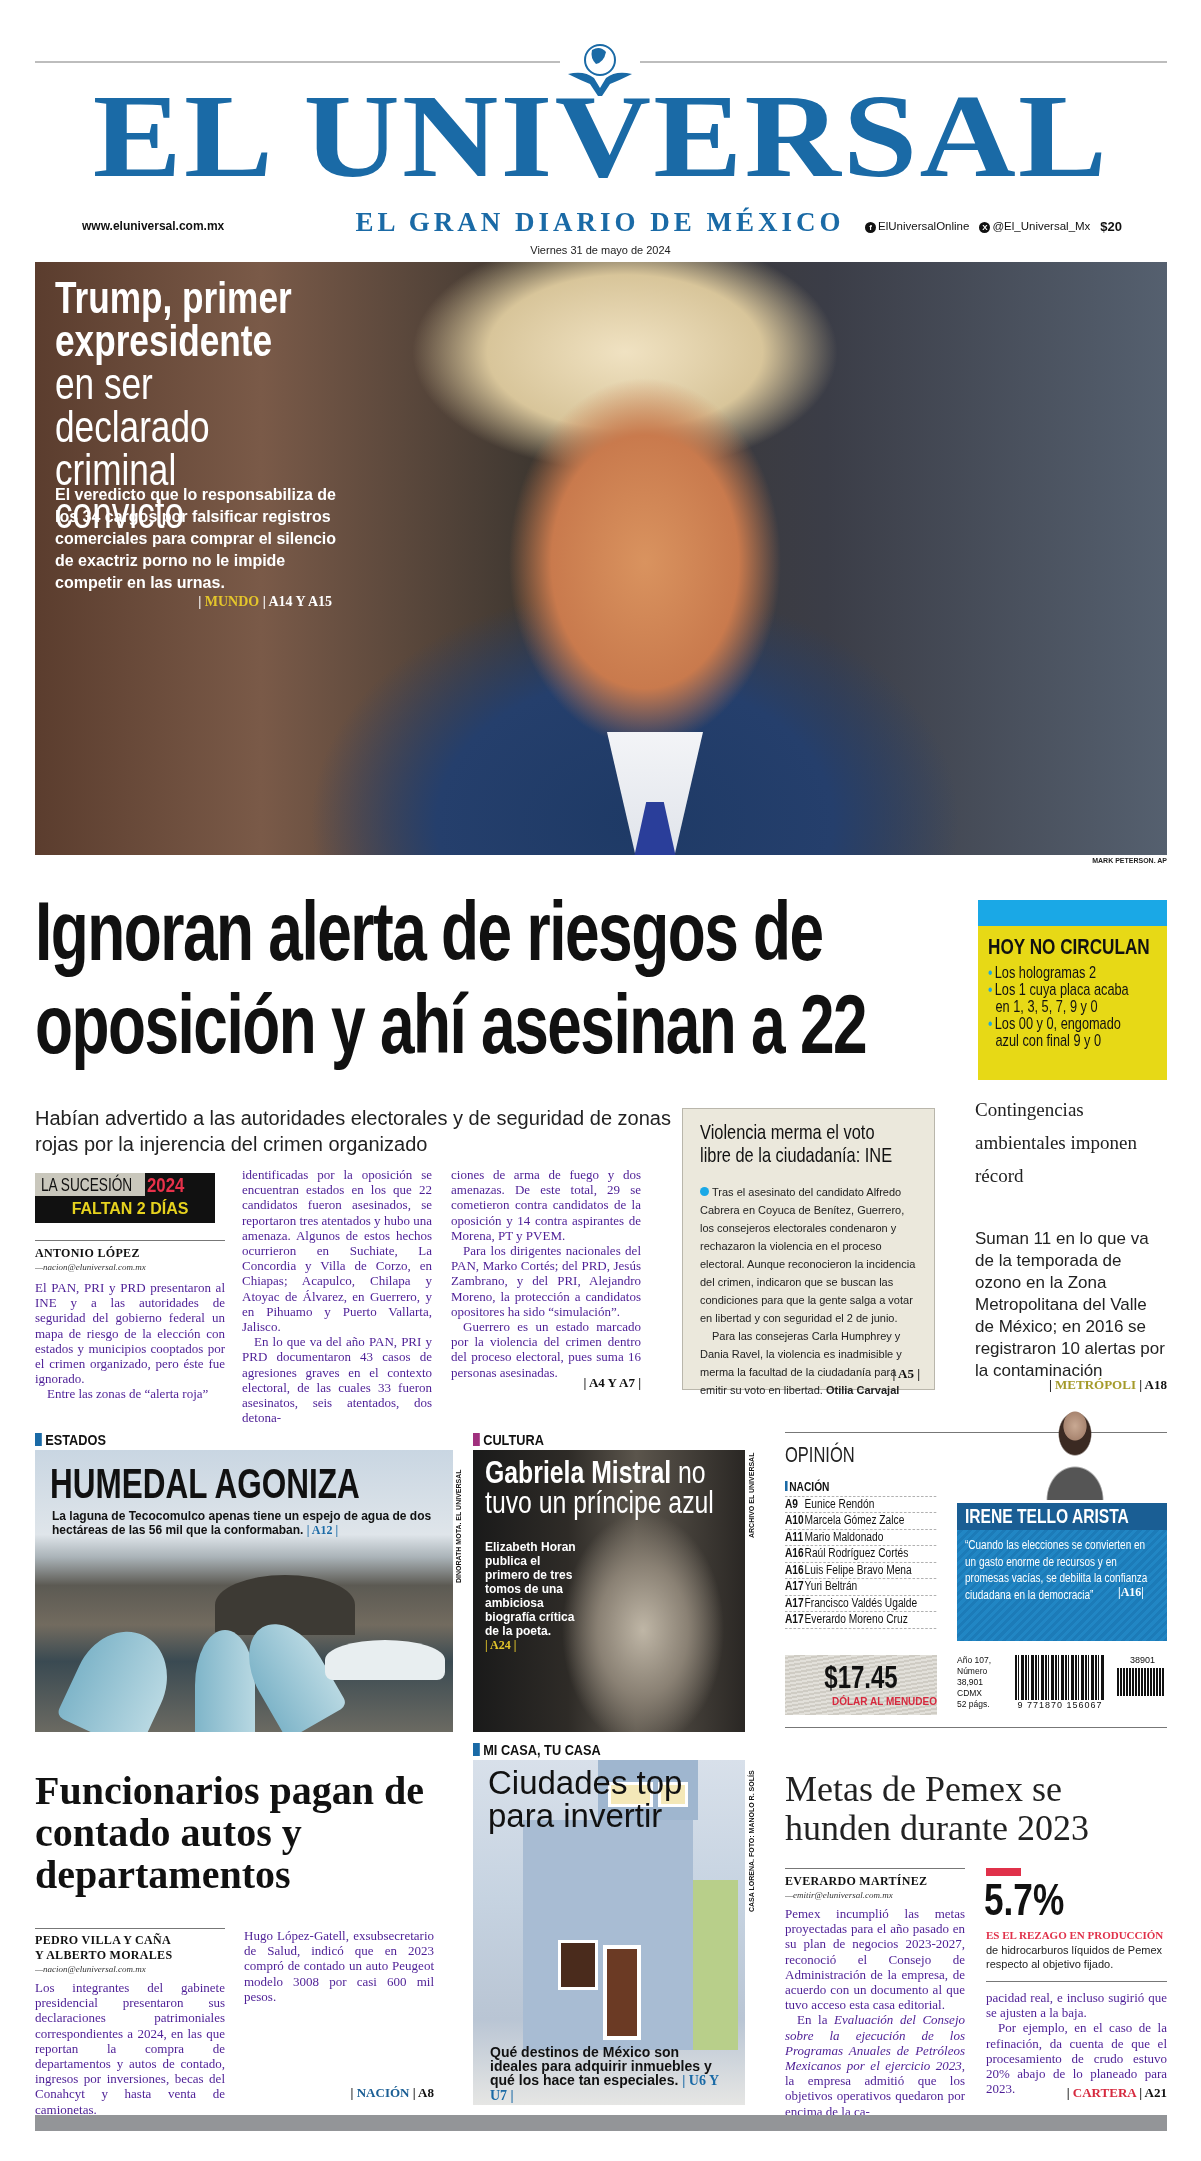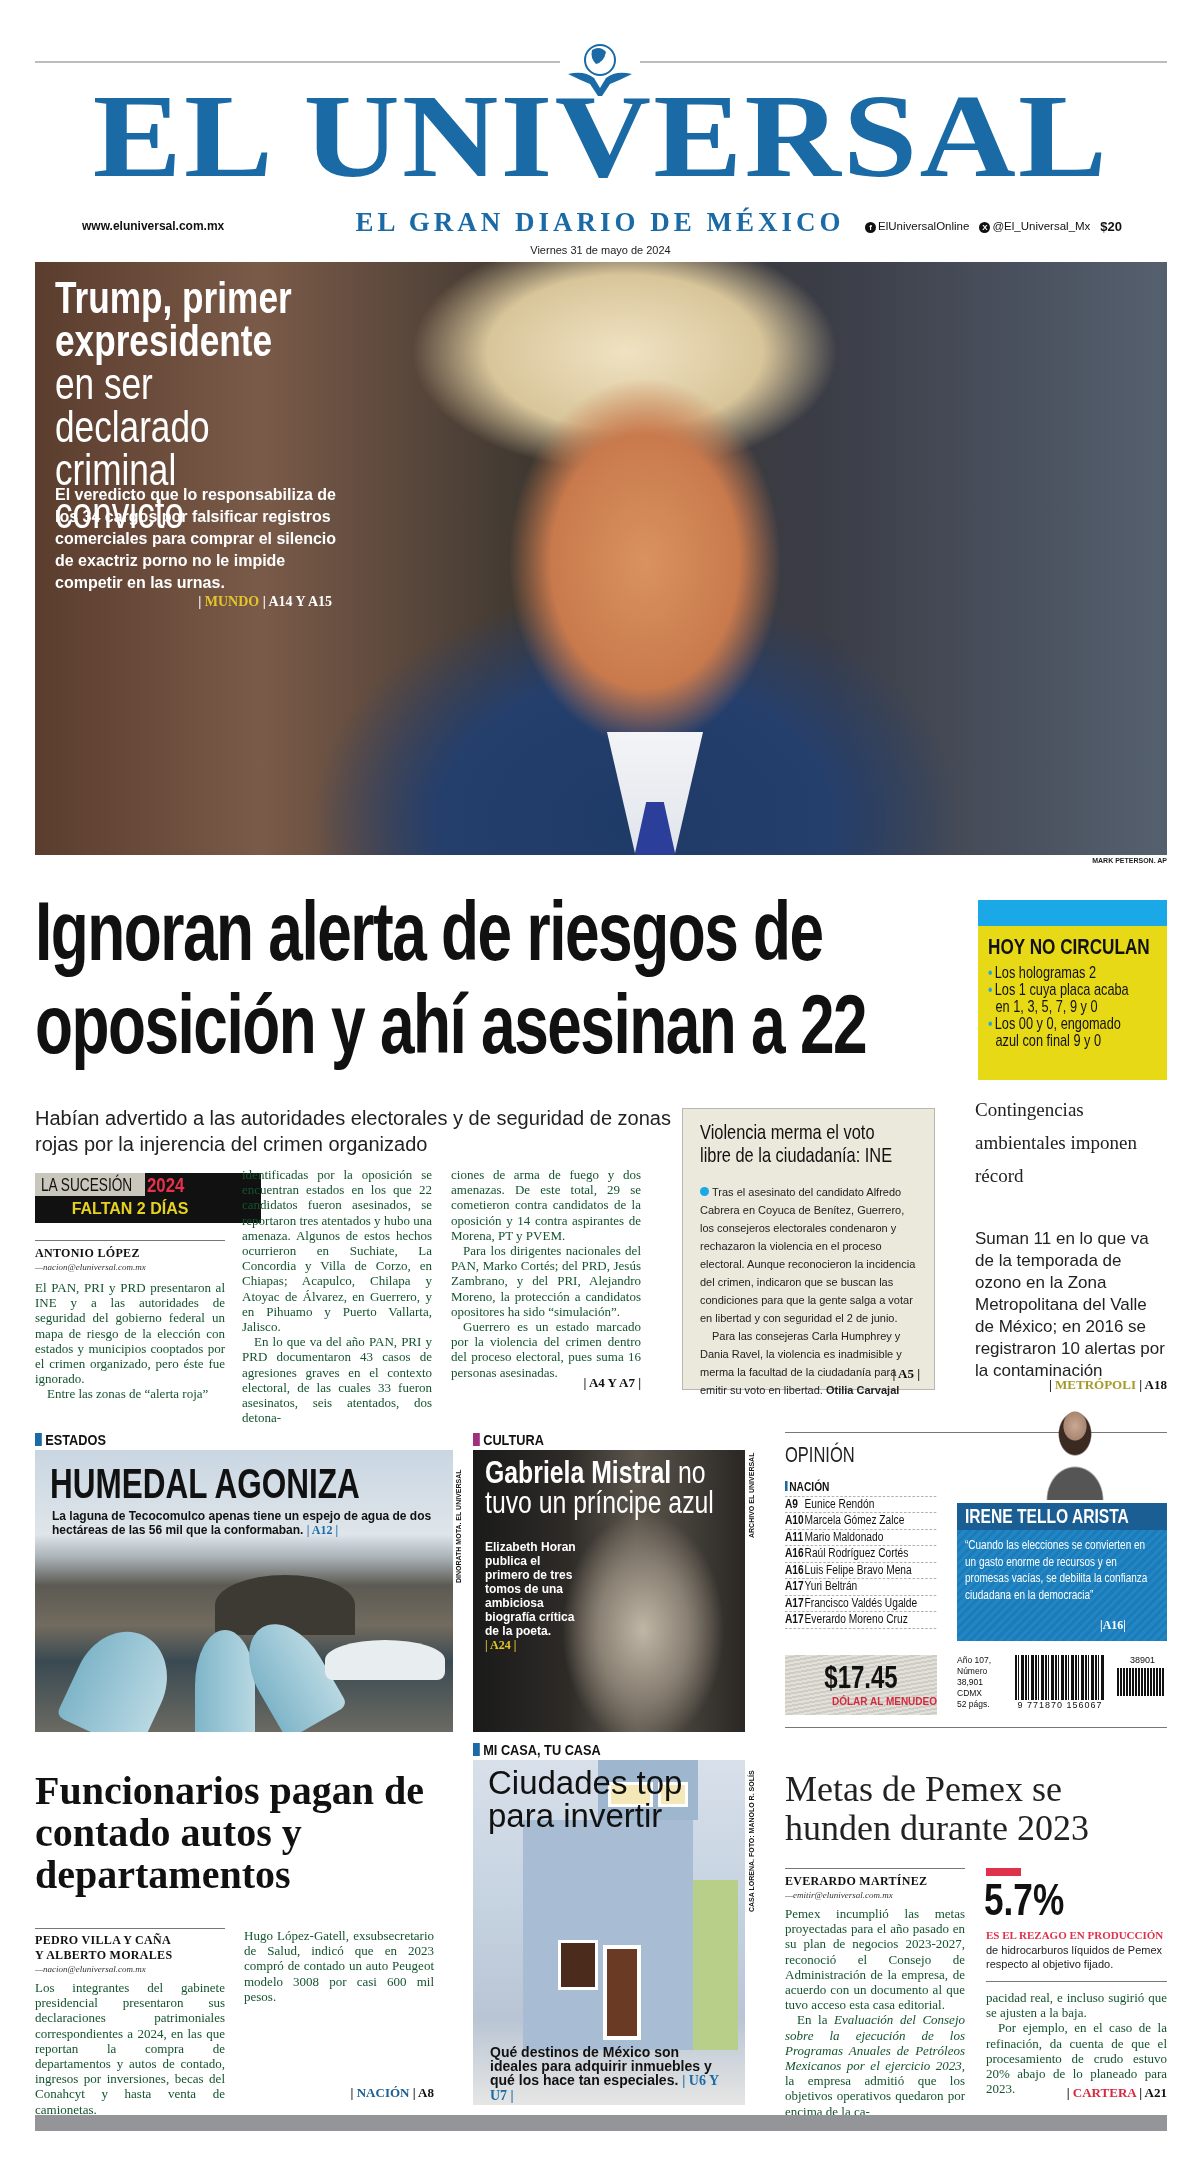--- a/index.html
+++ b/index.html
@@ -42,29 +42,29 @@
   #hoy-title{left:988px;top:934px;font-family:"Liberation Sans",sans-serif;font-weight:bold;font-size:22px;color:#111;transform:scaleX(.78);transform-origin:left;white-space:nowrap}
   #hoy-list{left:988px;top:964px;width:180px;list-style:none;font-family:"Liberation Sans",sans-serif;font-size:17px;line-height:17px;color:#111}
   #hoy-list li{transform:scaleX(.75);transform-origin:left;white-space:nowrap;width:220px;margin-bottom:0}
   #hoy-list li .dot{color:#1aa8e6;margin-right:3px}
   #hoy-list li .cont{padding-left:10px}
 
   
   #main-dek{left:35px;top:1105px;width:640px;font-family:"Liberation Sans",sans-serif;font-size:20px;line-height:26px;color:#222}
 
   
-  #sucesion{left:35px;top:1173px;width:226px;height:50px;background:#111}
+  #sucesion{left:35px;top:1173px;width:180px;height:50px;background:#111}
   #sucesion .top{position:absolute;left:0;top:0;width:110px;height:23px;background:#c9c7bc;color:#111;font-family:"Liberation Sans",sans-serif;font-size:19px;line-height:23px;padding-left:6px;transform-origin:left}
   #sucesion .top span{display:inline-block;transform:scaleX(.72);transform-origin:left;white-space:nowrap}
   #sucesion .yr{position:absolute;left:112px;top:0;color:#e8314a;font-family:"Liberation Sans",sans-serif;font-weight:bold;font-size:21px;line-height:23px;transform:scaleX(.8);transform-origin:left}
   #sucesion .days{position:absolute;left:0;width:190px;top:24px;text-align:center;color:#e6d21e;font-family:"Liberation Sans",sans-serif;font-weight:bold;font-size:16px;line-height:24px}
   .hr-thin{height:1px;background:#777}
   .byline{font-family:"Liberation Serif",serif;font-weight:bold;font-size:12px;letter-spacing:.3px}
   .email{font-family:"Liberation Serif",serif;font-style:italic;font-size:9px;color:#333}
-  .body{font-family:"Liberation Serif",serif;font-size:13px;line-height:15.2px;text-align:justify;color:#14532d}
+  .body{font-family:"Liberation Serif",serif;font-size:13px;line-height:15.2px;text-align:justify;color:#4c1d95}
   .body p+p{text-indent:12px}
   .ref{font-family:"Liberation Serif",serif;font-weight:bold;font-size:13px;text-align:right}
 
   
   #viol-box{left:682px;top:1108px;width:253px;height:282px;background:#ebe8dc;border:1px solid #b9b6ab}
   #viol-title{left:700px;top:1120px;width:260px;font-family:"Liberation Sans",sans-serif;font-size:21px;line-height:23px;color:#111;transform:scaleX(.78);transform-origin:left}
   #viol-body{left:700px;top:1183px;width:220px;font-family:"Liberation Sans",sans-serif;font-size:11px;line-height:18px;color:#222}
   #viol-body .bullet{display:inline-block;width:9px;height:9px;border-radius:50%;background:#1aa8e6;margin-right:3px}
   #viol-ref{left:850px;top:1366px;width:70px;text-align:right;font-family:"Liberation Serif",serif;font-weight:bold;font-size:13px}
 
@@ -101,21 +101,21 @@
   #opinion-list{left:785px;top:1480px;width:152px;list-style:none;font-family:"Liberation Sans",sans-serif;font-size:12px;color:#111}
   #opinion-list li{border-bottom:1px dashed #aaa;line-height:15.5px;white-space:nowrap;transform:scaleX(.85);transform-origin:left;width:178px}
   #opinion-list li b{display:inline-block;width:23px}
   #opinion-list li.cat{font-weight:bold}
   #opinion-list li.cat .bar{display:inline-block;width:3px;height:10px;background:#1a6aa6;margin-right:2px}
   #columnist-avatar{left:1040px;top:1400px;width:70px;height:100px;background:radial-gradient(ellipse 16px 20px at 35px 26px,#c9a993 0%,#a88570 70%,rgba(0,0,0,0) 75%),radial-gradient(ellipse 26px 34px at 35px 34px,#3b2a22 0%,#3b2a22 60%,rgba(0,0,0,0) 65%),radial-gradient(ellipse 34px 40px at 35px 100px,#555 0%,#555 80%,rgba(0,0,0,0) 85%)}
   #irene-box{left:957px;top:1503px;width:210px;height:138px;background:repeating-linear-gradient(135deg,#2186c4 0 3px,#1c7bb8 3px 6px)}
   #irene-name{left:957px;top:1503px;width:210px;height:27px;background:#1a5e94;color:#fff;font-family:"Liberation Sans",sans-serif;font-weight:bold;font-size:20px;line-height:27px;padding-left:8px}
   #irene-name span{display:inline-block;transform:scaleX(.78);transform-origin:left;white-space:nowrap}
   #irene-quote{left:965px;top:1537px;width:240px;color:#fff;font-family:"Liberation Sans",sans-serif;font-size:12.5px;line-height:16.5px;transform:scaleX(.8);transform-origin:left}
-  #irene-ref{left:1100px;top:1618px;width:62px;text-align:left;color:#fff;font-family:"Liberation Serif",serif;font-weight:bold;font-size:12px}
+  #irene-ref{left:1100px;top:1585px;width:62px;text-align:center;color:#fff;font-family:"Liberation Serif",serif;font-weight:bold;font-size:12px}
   #dolar-box{left:785px;top:1655px;width:152px;height:60px;background:repeating-linear-gradient(170deg,#e2e0da 0 2px,#cfccc4 2px 4px)}
   #dolar-value{left:785px;top:1660px;width:152px;text-align:center;font-family:"Liberation Sans",sans-serif;font-weight:bold;font-size:32px;line-height:34px;color:#111;transform:scaleX(.75)}
   #dolar-label{left:785px;top:1696px;width:152px;text-align:right;font-family:"Liberation Sans",sans-serif;font-weight:bold;font-size:10px;color:#d6293e}
   #issue-info{left:957px;top:1655px;width:45px;font-family:"Liberation Sans",sans-serif;font-size:8.5px;line-height:11px;color:#111}
   #barcode{left:1015px;top:1655px;width:90px;height:45px;background:repeating-linear-gradient(90deg,#111 0 2px,#fff 2px 3px,#111 3px 4px,#fff 4px 6px,#111 6px 9px,#fff 9px 10px)}
   #barcode-num{left:1005px;top:1700px;width:110px;text-align:center;font-family:"Liberation Sans",sans-serif;font-size:9px;letter-spacing:1px}
   #barcode2{left:1117px;top:1668px;width:48px;height:28px;background:repeating-linear-gradient(90deg,#111 0 2px,#fff 2px 3px,#111 3px 5px,#fff 5px 6px)}
   #barcode2-num{left:1130px;top:1655px;font-family:"Liberation Sans",sans-serif;font-size:9px}
   .rule-gray{height:2px;background:#777}
 

